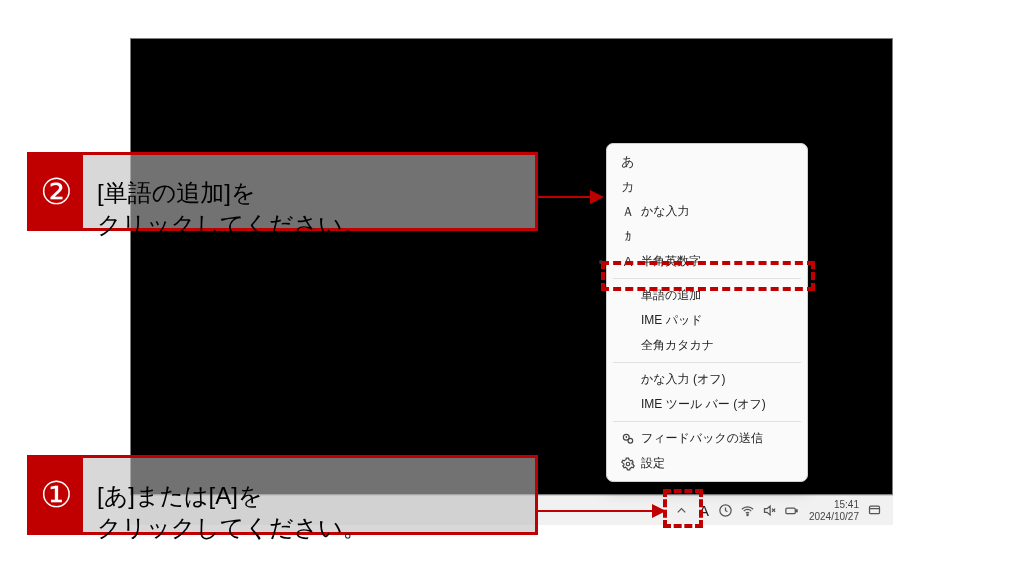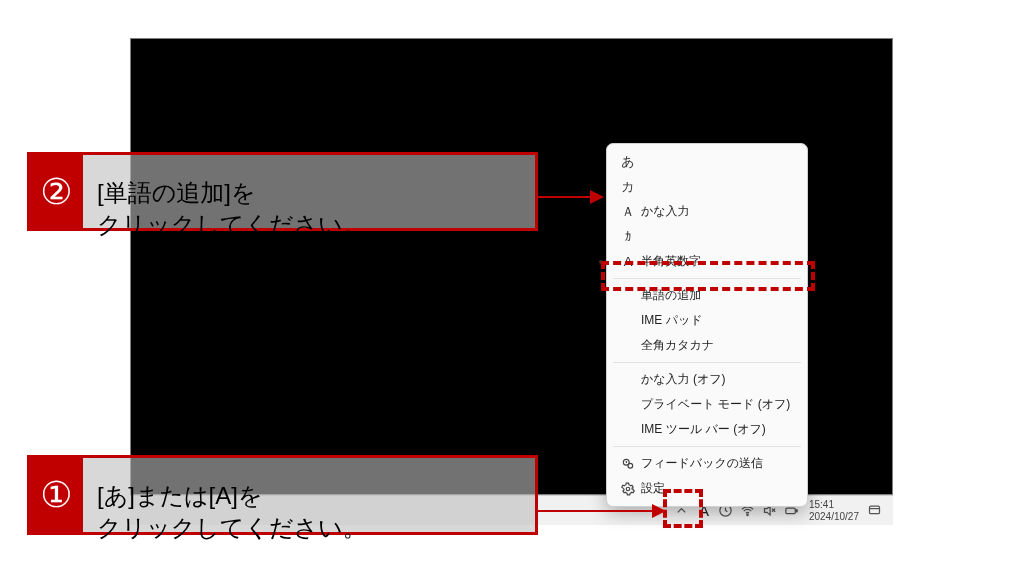--- a/index.html
+++ b/index.html
@@ -53,21 +53,21 @@
       justify-content: center;
       color: #555;
     }
     .taskbar .tray-icon svg { width: 15px; height: 15px; }
     .taskbar .clock {
       margin-left: 6px;
       margin-right: 4px;
       font-size: 10px;
       line-height: 1.2;
       color: #444;
-      text-align: left;
+      text-align: right;
     }
     
     .ctxmenu {
       position: absolute;
       left: 606px;
       top: 143px;
       width: 202px;
       background: #fafafa;
       border: 1px solid #d0d0d0;
       border-radius: 7px;
@@ -238,24 +238,20 @@
     <span class="icon-col"></span>
     <span class="label">全角カタカナ</span>
   </div>
   <div class="sep"></div>
   <div class="item">
     <span class="icon-col"></span>
     <span class="label">かな入力 (オフ)</span>
   </div>
   <div class="item">
     <span class="icon-col"></span>
-    <span class="label">プライベート モード (オフ)</span>
-  </div>
-  <div class="item">
-    <span class="icon-col"></span>
     <span class="label">IME ツール バー (オフ)</span>
   </div>
   <div class="sep"></div>
   <div class="item">
     <span class="icon-col">
       <svg viewBox="0 0 24 24" fill="none" stroke="#444" stroke-width="2">
           <circle cx="9" cy="9" r="5"></circle>
           <circle cx="16" cy="15" r="4"></circle>
           <path d="M9 7v2l1 1"></path>
         </svg>

